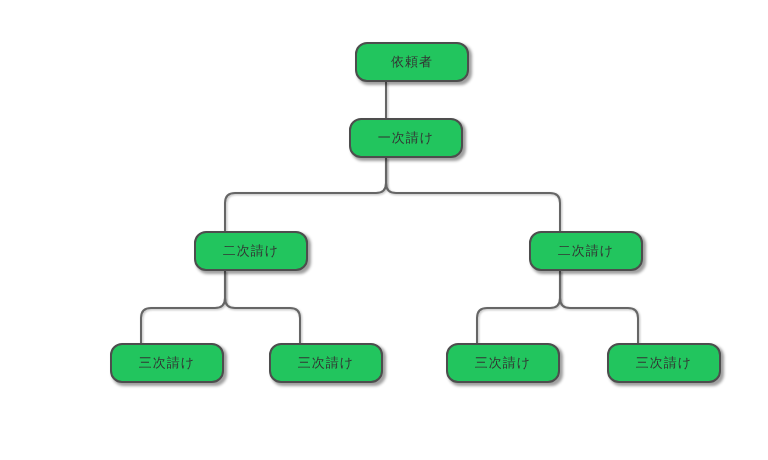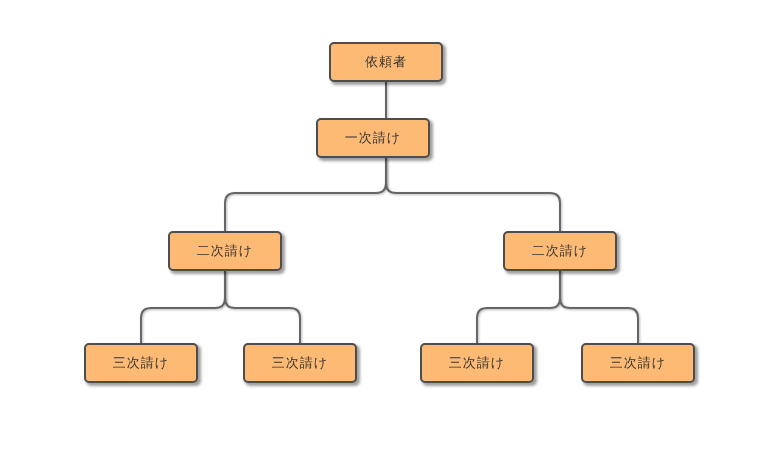--- a/index.html
+++ b/index.html
@@ -26,27 +26,28 @@
     fill: none;
     stroke: #666666;
     stroke-width: 2;
     filter: drop-shadow(1.5px 1.5px 1px rgba(0,0,0,0.28));
   }
   .node {
     position: absolute;
     width: 114px;
     height: 40px;
     box-sizing: border-box;
-    background: #fdba74;
+    background: #22c55e;
     border: 2px solid #4d4d4d;
-    border-radius: 5px;
+    border-radius: 12px;
     box-shadow: 2.5px 2.5px 3px rgba(0,0,0,0.38);
     display: flex;
     align-items: center;
     justify-content: center;
+    margin-left: 26px;
   }
   .node-label {
     font-size: 13px;
     color: #333333;
     letter-spacing: 1px;
     white-space: nowrap;
   }
 </style>
 </head>
 <body>
@@ -67,21 +68,21 @@
 
     <path d="M 560 271 V 298 Q 560 308 550 308 H 487 Q 477 308 477 318 V 343"></path>
 
     <path d="M 560 271 V 298 Q 560 308 570 308 H 628 Q 638 308 638 318 V 343"></path>
   </svg>
 
   <div class="node" style="left:329px; top:42px">
     <span class="node-label">依頼者</span>
   </div>
 
-  <div class="node" style="left:316px; top:118px">
+  <div class="node" style="left:323px; top:118px">
     <span class="node-label">一次請け</span>
   </div>
 
   <div class="node" style="left:168px; top:231px">
     <span class="node-label">二次請け</span>
   </div>
 
   <div class="node" style="left:503px; top:231px">
     <span class="node-label">二次請け</span>
   </div>

